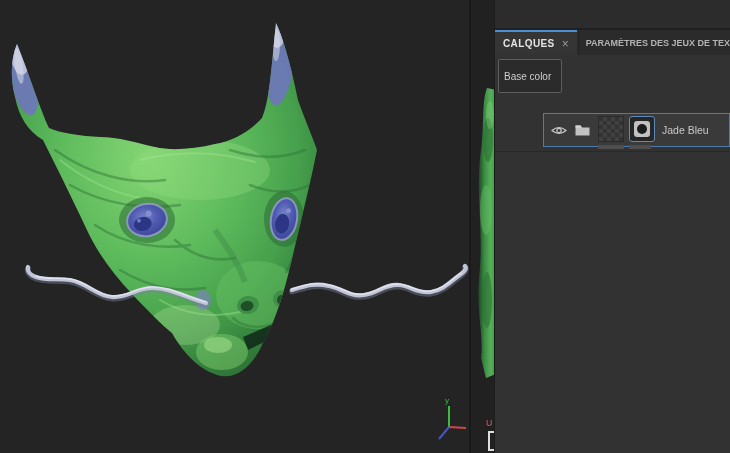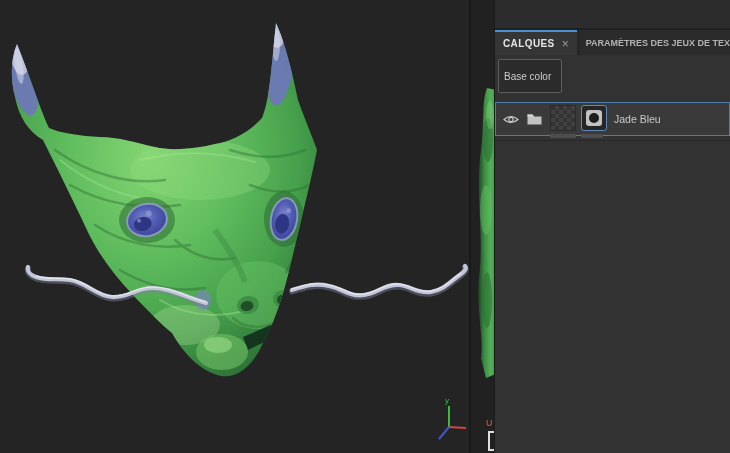--- a/index.html
+++ b/index.html
@@ -30,21 +30,21 @@
   .tab.active { background:#353535; border-top:2px solid #4a90d2; padding:0 8px; gap:7px; }
   .tab-label-active { font-size:10px; font-weight:bold; color:#e4e4e4; letter-spacing:.4px; }
   .tab-close { font-size:12px; color:#9a9a9a; line-height:1; }
   .tab.inactive { flex:1; margin-left:3px; background:#2b2b2b; padding:0 6px; }
   .tab-label-inactive { font-size:9px; font-weight:bold; color:#b2b2b2; white-space:nowrap; overflow:hidden; }
 
   .dropdown { margin:4px 0 0 3px; width:64px; height:34px; border:1px solid #5d5d5d; border-radius:2px;
               background:#2b2b2b; display:flex; align-items:center; padding:0 5px; gap:4px; }
   .dropdown-label { font-size:10px; color:#cdcdcd; flex:1; white-space:nowrap; }
 
-  .layer-list { margin-top:9px; border-bottom:1px solid #282828; padding-bottom:1px; }
+  .layer-list { margin-top:20px; border-bottom:1px solid #282828; padding-bottom:1px;padding-left:48px; }
   .layer-row { height:34px; display:flex; align-items:flex-start; padding-left:5px;
                background:#363636; border:1px solid transparent; margin-bottom:3px; }
   .layer-row.selected { background:#3a3a3a; border-color:#4f7cab; }
   .row-icon-eye { margin-top:11px; margin-left:2px; flex:none; }
   .row-icon-folder { margin-top:10px; margin-left:8px; flex:none; }
   .thumb-stack { margin-left:8px; margin-top:2px; width:26px; flex:none; }
   .checker { width:26px; height:26px; border:1px solid #2b2b2b; background-color:#333;
     background-image:
       linear-gradient(45deg,#414141 25%,transparent 25%,transparent 75%,#414141 75%),
       linear-gradient(45deg,#414141 25%,transparent 25%,transparent 75%,#414141 75%);

